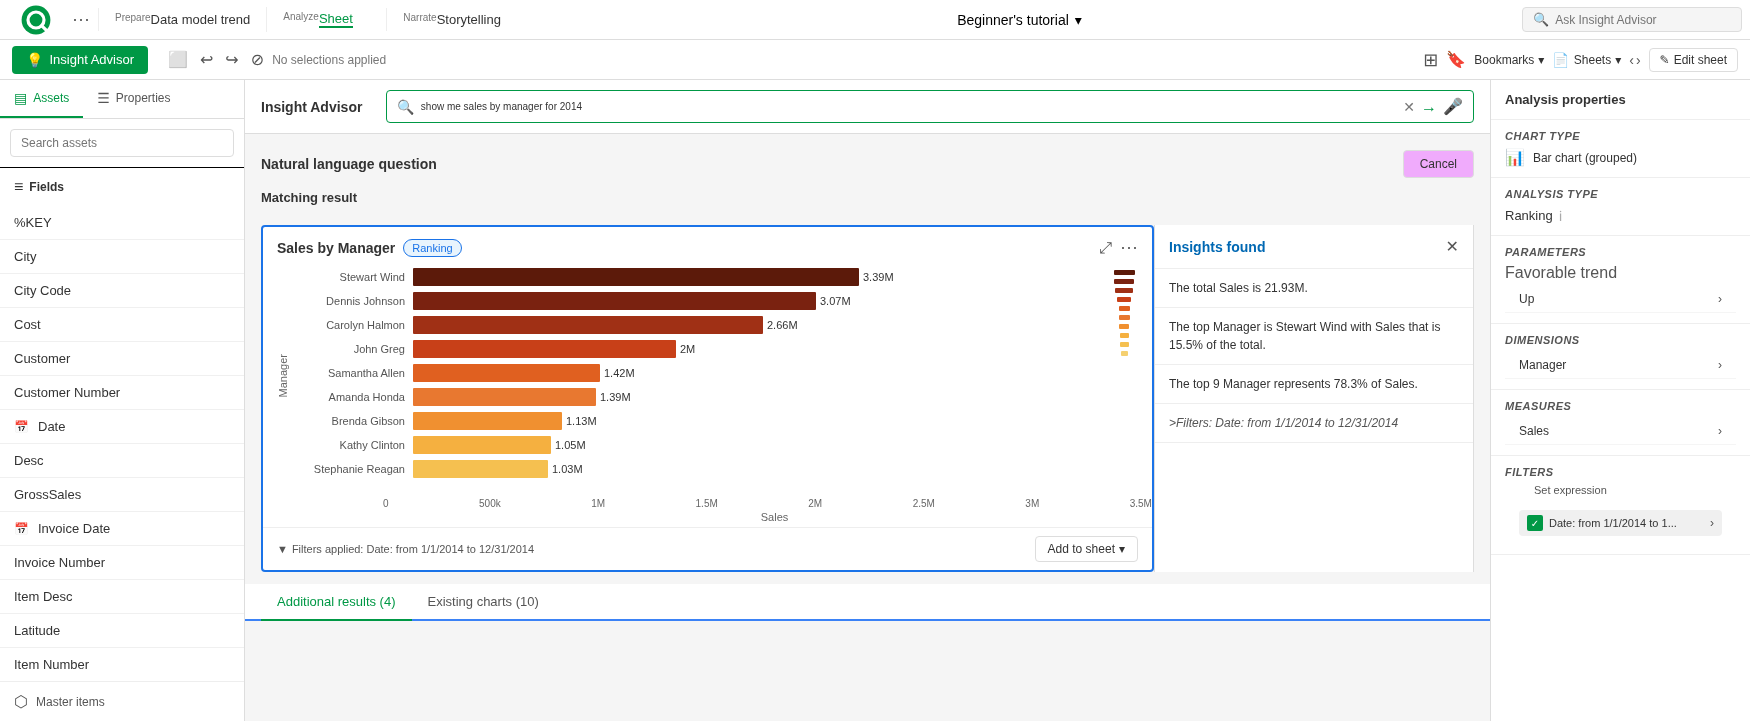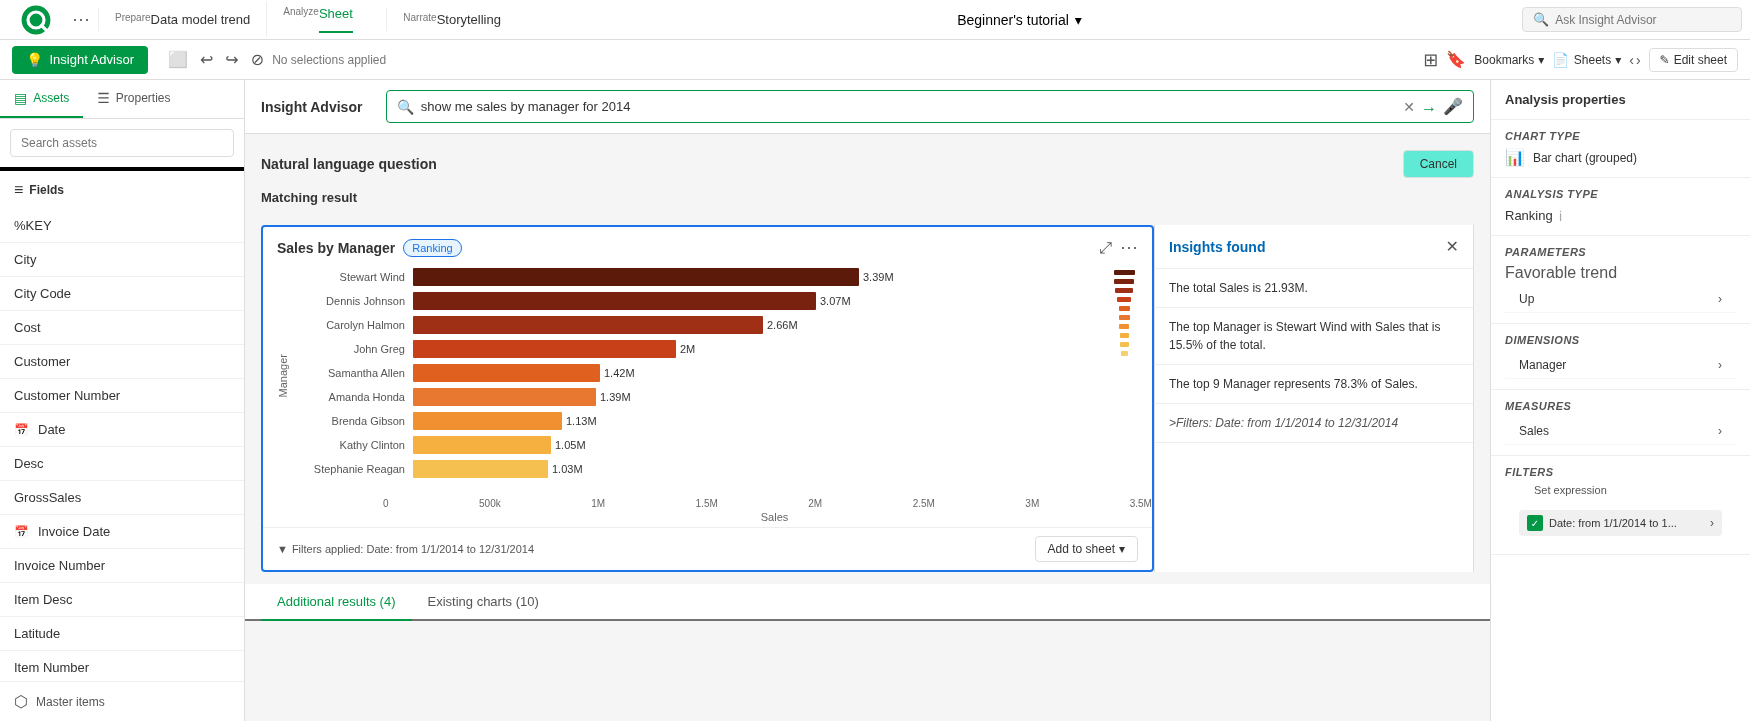--- a/index.html
+++ b/index.html
@@ -6,21 +6,21 @@
     body { font-family: 'Segoe UI', Arial, sans-serif; font-size: 13px; background: #f0f0f0; color: #333; overflow: hidden; width: 1750px; height: 721px; }
 
     
     .top-nav { display: flex; align-items: center; height: 40px; background: #fff; border-bottom: 1px solid #ddd; padding: 0 8px; gap: 0; }
     .qlik-logo { display: flex; align-items: center; gap: 4px; padding: 0 12px; }
     .qlik-logo-icon { width: 32px; height: 32px; }
     .nav-dots { padding: 0 8px; color: #555; font-size: 18px; cursor: pointer; }
     .nav-section { display: flex; flex-direction: row; padding: 4px 16px; border-left: 1px solid #eee; cursor: pointer; min-width: 120px; }
     .nav-section-label { font-size: 10px; color: #777; }
     .nav-section-title { font-size: 13px; color: #333; font-weight: 500; display: flex; align-items: center; gap: 4px; }
-    .nav-section-title.active { color: #009845; border-bottom: 2px solid #009845; padding-bottom: 10px; }
+    .nav-section-title.active { color: #009845; border-bottom: 2px solid #009845; padding-bottom: 0; }
     .nav-section-narrate { border-left: 1px solid #eee; }
     .top-center { flex: 1; display: flex; justify-content: center; align-items: center; }
     .tutorial-btn { display: flex; align-items: center; gap: 6px; font-size: 14px; font-weight: 500; background: none; border: none; cursor: pointer; }
     .top-right { display: flex; align-items: center; gap: 8px; margin-left: auto; }
     .ask-insight-bar { display: flex; align-items: center; background: #f5f5f5; border: 1px solid #ddd; border-radius: 4px; padding: 4px 10px; gap: 6px; width: 220px; }
     .ask-insight-bar input { border: none; background: transparent; outline: none; font-size: 12px; color: #999; width: 100%; }
 
     
     .second-nav { display: flex; align-items: center; height: 40px; background: #fff; border-bottom: 1px solid #ddd; padding: 0 12px; gap: 8px; }
     .insight-advisor-btn { background: #009845; color: #fff; border: none; border-radius: 4px; padding: 6px 14px; font-size: 13px; cursor: pointer; display: flex; align-items: center; gap: 6px; }
@@ -38,50 +38,50 @@
     
     .main-layout { display: flex; height: calc(721px - 80px); }
 
     
     .left-panel { width: 245px; background: #fff; border-right: 1px solid #ddd; display: flex; flex-direction: column; flex-shrink: 0; }
     .left-tabs { display: flex; border-bottom: 1px solid #ddd; }
     .left-tab { display: flex; align-items: center; gap: 6px; padding: 10px 14px; font-size: 12px; cursor: pointer; color: #555; border-bottom: 2px solid transparent; }
     .left-tab.active { border-bottom: 2px solid #009845; color: #009845; }
     .left-tab-icon { font-size: 14px; }
 
-    .search-assets-box { padding: 10px; border-bottom: 4px solid #000000; }
+    .search-assets-box { padding: 10px; border-bottom: 1px solid #000000; }
     .search-assets-input { width: 100%; border: 1px solid #ddd; border-radius: 4px; padding: 6px 10px; font-size: 12px; color: #999; outline: none; }
 
     .fields-header { padding: 10px 14px; font-size: 12px; font-weight: 600; color: #333; display: flex; align-items: center; gap: 6px; }
     .fields-list { flex: 1; overflow-y: auto; }
     .field-item { padding: 9px 14px; font-size: 13px; color: #333; cursor: pointer; display: flex; align-items: center; gap: 8px; border-bottom: 1px solid #f0f0f0; }
     .field-icon { color: #777; font-size: 12px; width: 16px; display: inline-flex; align-items: center; justify-content: center; }
 
     .left-bottom-section { display: flex; flex-direction: column; }
     .master-items-section { padding: 10px 14px; display: flex; align-items: center; gap: 8px; cursor: pointer; border-top: 1px solid #eee; }
     .master-items-icon { font-size: 16px; color: #555; }
     .master-items-label { font-size: 12px; color: #555; }
 
     
     .center-area { flex: 1; display: flex; flex-direction: column; overflow: hidden; background: #f5f5f5; }
 
     .insight-search-bar { background: #fff; border-bottom: 1px solid #ddd; padding: 10px 16px; display: flex; align-items: center; gap: 8px; }
     .insight-title { font-size: 14px; font-weight: 600; color: #333; margin-right: 16px; }
     .search-input-container { flex: 1; display: flex; align-items: center; background: #fff; border: 1px solid #009845; border-radius: 4px; padding: 6px 10px; gap: 6px; }
     .search-icon { color: #009845; font-size: 14px; }
-    .search-input { border: none; outline: none; flex: 1; font-size: 13px; color: #333; }
+    .search-input { border: none; outline: none; flex: 1; font-size: 10px; color: #333; }
     .search-clear { color: #777; cursor: pointer; font-size: 14px; }
     .search-arrow { color: #009845; cursor: pointer; font-size: 16px; font-weight: bold; }
     .search-mic { color: #009845; cursor: pointer; font-size: 16px; }
 
     .content-area { flex: 1; overflow-y: auto; padding: 16px; display: flex; flex-direction: column; gap: 12px; }
 
     .nlq-header { display: flex; align-items: center; justify-content: space-between; }
     .nlq-title { font-size: 14px; font-weight: 600; color: #333; }
-    .cancel-btn { background: #5eead4; border: 1px solid #ddd; border-radius: 4px; padding: 6px 16px; font-size: 12px; cursor: pointer; color: #333; }
+    .cancel-btn { background: #f0abfc; border: 1px solid #ddd; border-radius: 4px; padding: 6px 16px; font-size: 12px; cursor: pointer; color: #333; }
 
     .matching-result-label { font-size: 13px; font-weight: 600; color: #333; margin-bottom: 8px; }
 
     
     .chart-card { background: #fff; border: 2px solid #1a73e8; border-radius: 4px; padding: 0; position: relative; }
     .chart-card-header { display: flex; align-items: center; justify-content: space-between; padding: 10px 14px 6px 14px; }
     .chart-title { font-size: 14px; font-weight: 600; color: #333; }
     .ranking-badge { background: #e8f4fd; color: #1a73e8; border: 1px solid #1a73e8; border-radius: 10px; padding: 2px 8px; font-size: 11px; margin-left: 8px; }
     .chart-actions { display: flex; align-items: center; gap: 8px; }
     .expand-btn { background: none; border: none; cursor: pointer; font-size: 16px; color: #555; }
@@ -99,21 +99,21 @@
 
     .x-axis { display: flex; justify-content: space-between; padding-left: 120px; margin-top: 4px; }
     .x-axis-tick { font-size: 10px; color: #666; }
     .x-axis-label { text-align: center; font-size: 11px; color: #666; margin-top: 2px; padding-left: 120px; }
 
     .chart-footer { display: flex; align-items: center; justify-content: space-between; padding: 8px 14px; border-top: 1px solid #eee; }
     .filter-info { font-size: 11px; color: #555; display: flex; align-items: center; gap: 4px; }
     .add-to-sheet-btn { background: #fff; border: 1px solid #ddd; border-radius: 4px; padding: 5px 12px; font-size: 12px; cursor: pointer; color: #333; display: flex; align-items: center; gap: 4px; }
 
     
-    .bottom-tabs { display: flex; border-bottom: 2px solid #737373; background: #fff; padding: 0 16px; margin-top: 4px; text-align: right; }
+    .bottom-tabs { display: flex; border-bottom: 2px solid #3b82f6; background: #fff; padding: 0 16px; margin-top: 4px; text-align: right; }
     .bottom-tab { padding: 10px 16px; font-size: 13px; cursor: pointer; color: #555; border-bottom: 2px solid transparent; margin-bottom: -2px; }
     .bottom-tab.active { color: #009845; border-bottom: 2px solid #009845; font-weight: 500; }
 
     
     .insights-panel { width: 320px; background: #fff; border-left: 1px solid #ddd; border-right: 1px solid #ddd; flex-shrink: 0; overflow-y: auto; position: relative; }
     .insights-header { display: flex; align-items: center; justify-content: space-between; padding: 12px 14px; border-bottom: 1px solid #eee; }
     .insights-title { font-size: 14px; font-weight: 600; color: #0068b3; }
     .insights-close { background: none; border: none; cursor: pointer; font-size: 16px; color: #555; }
     .insight-item { padding: 10px 14px; border-bottom: 1px solid #eee; font-size: 12px; color: #333; line-height: 1.5; }
     .insight-item.filter-item { color: #555; font-style: italic; }

